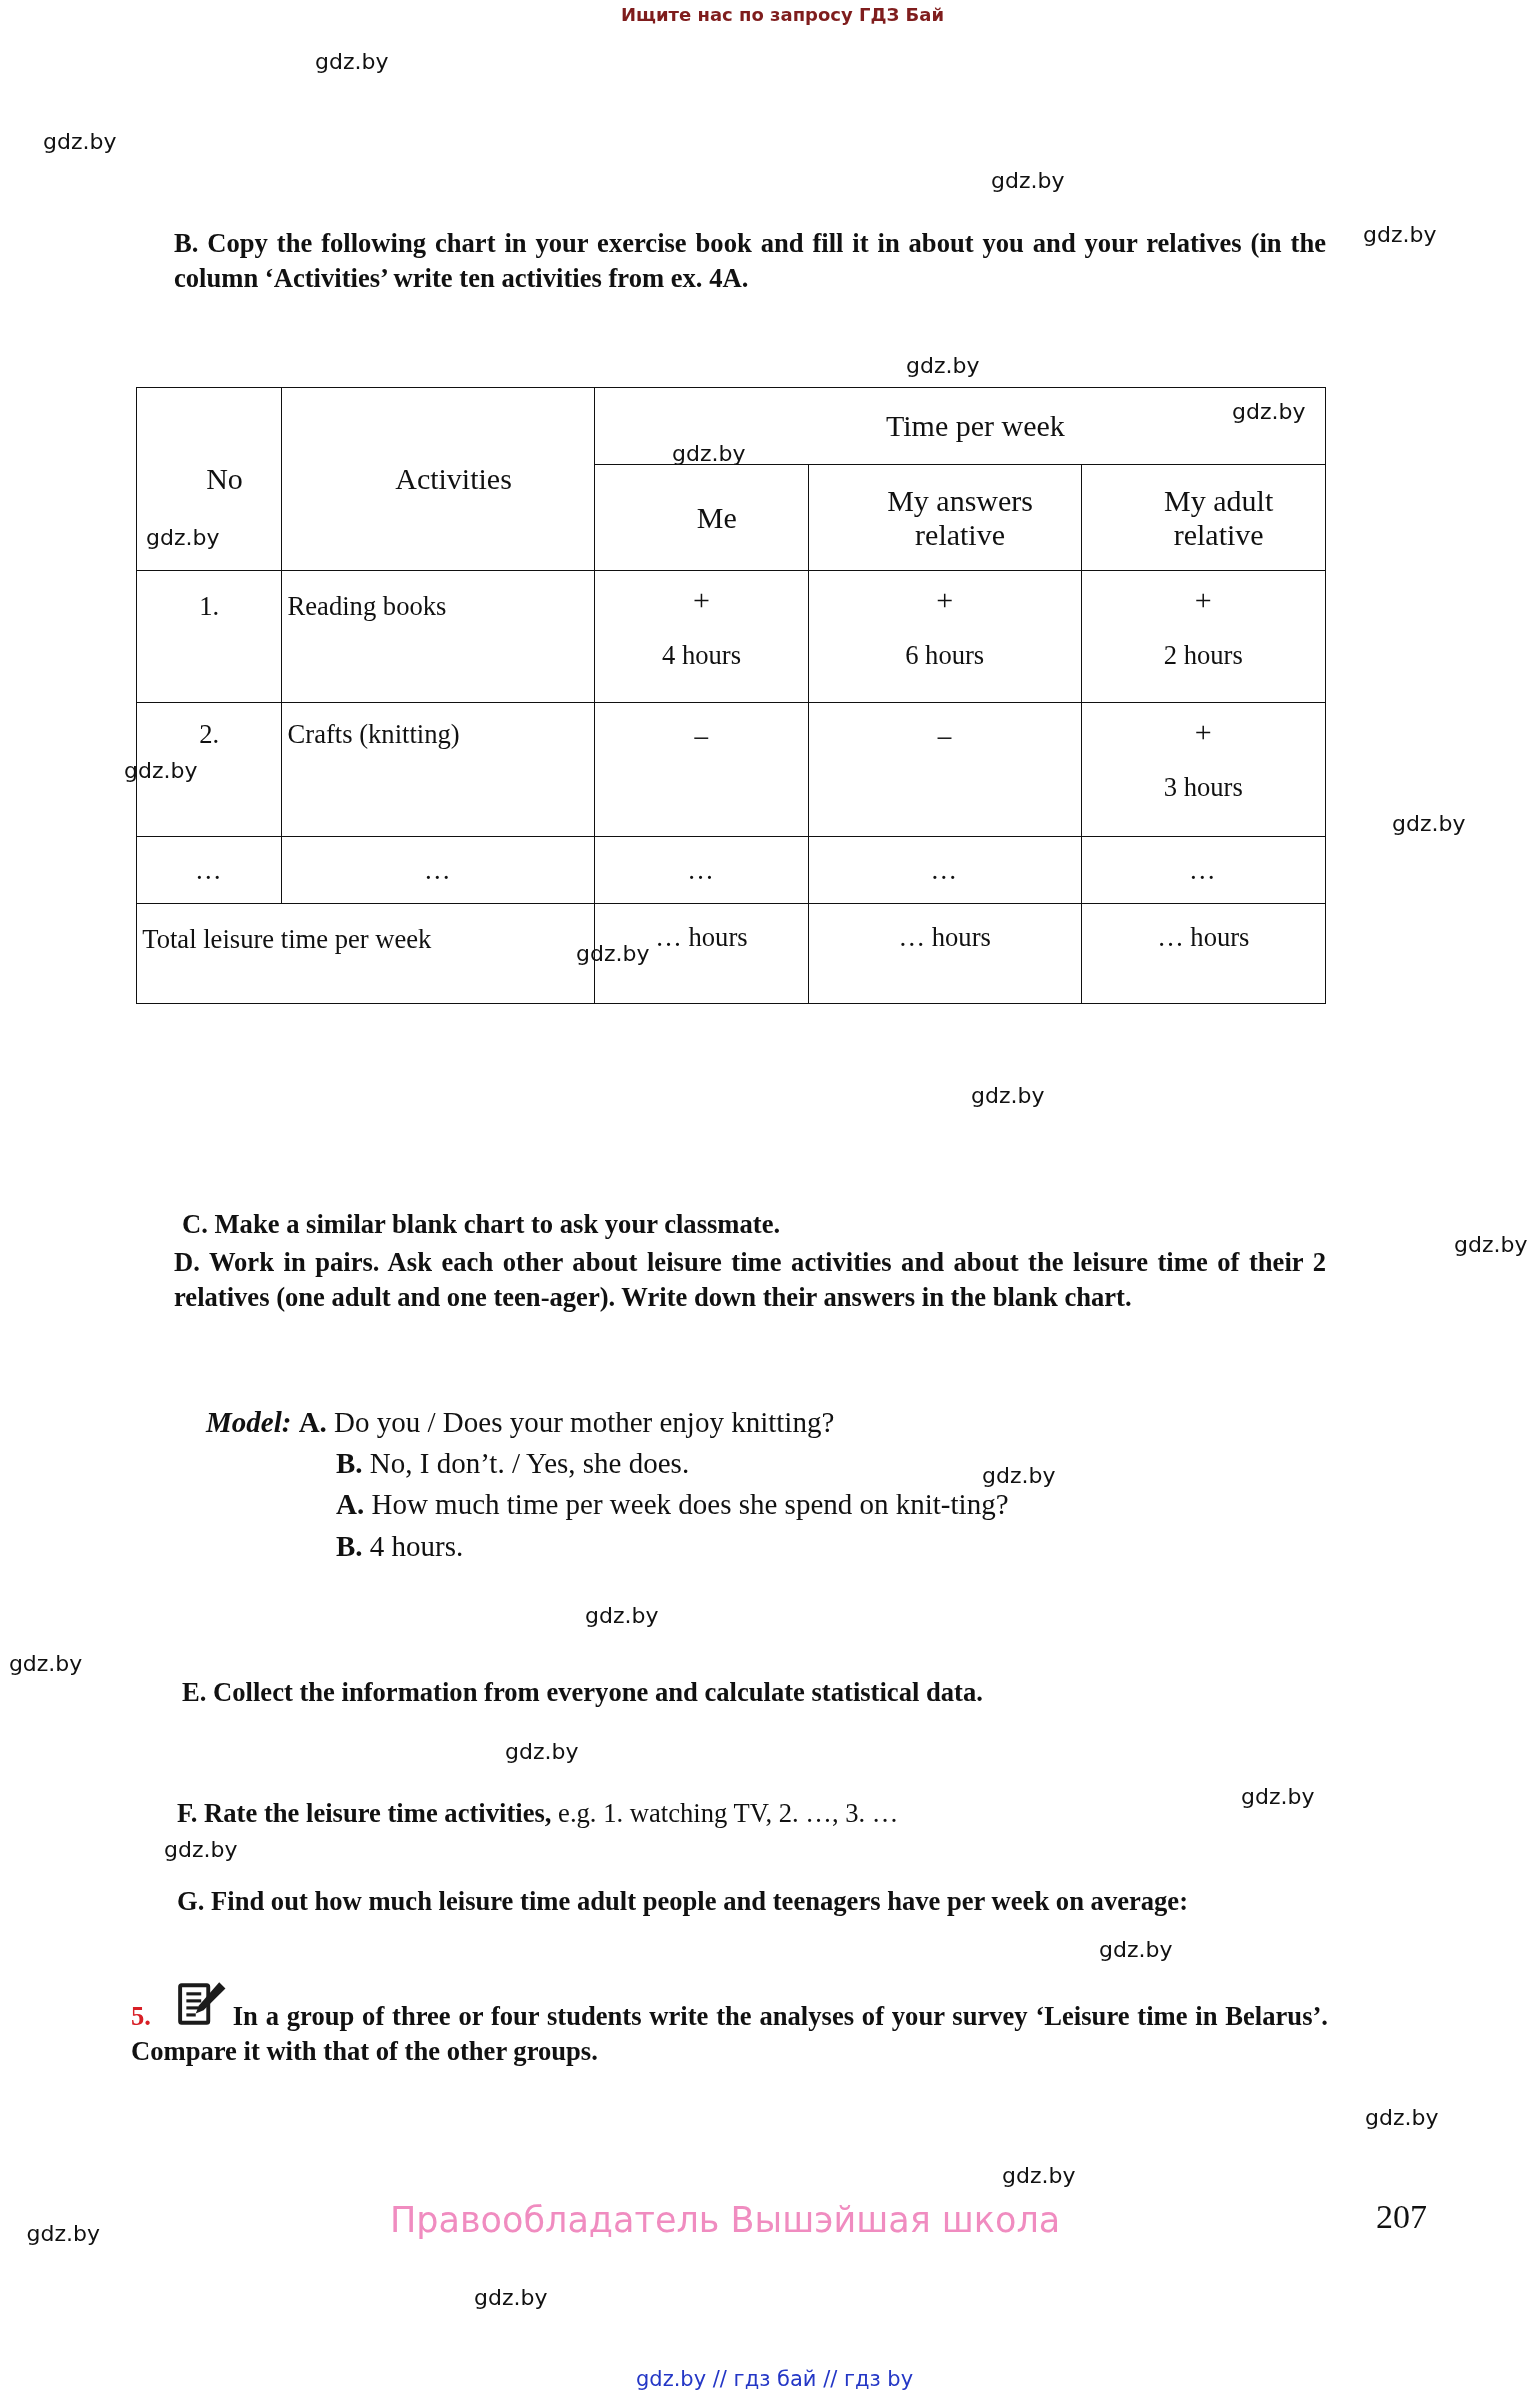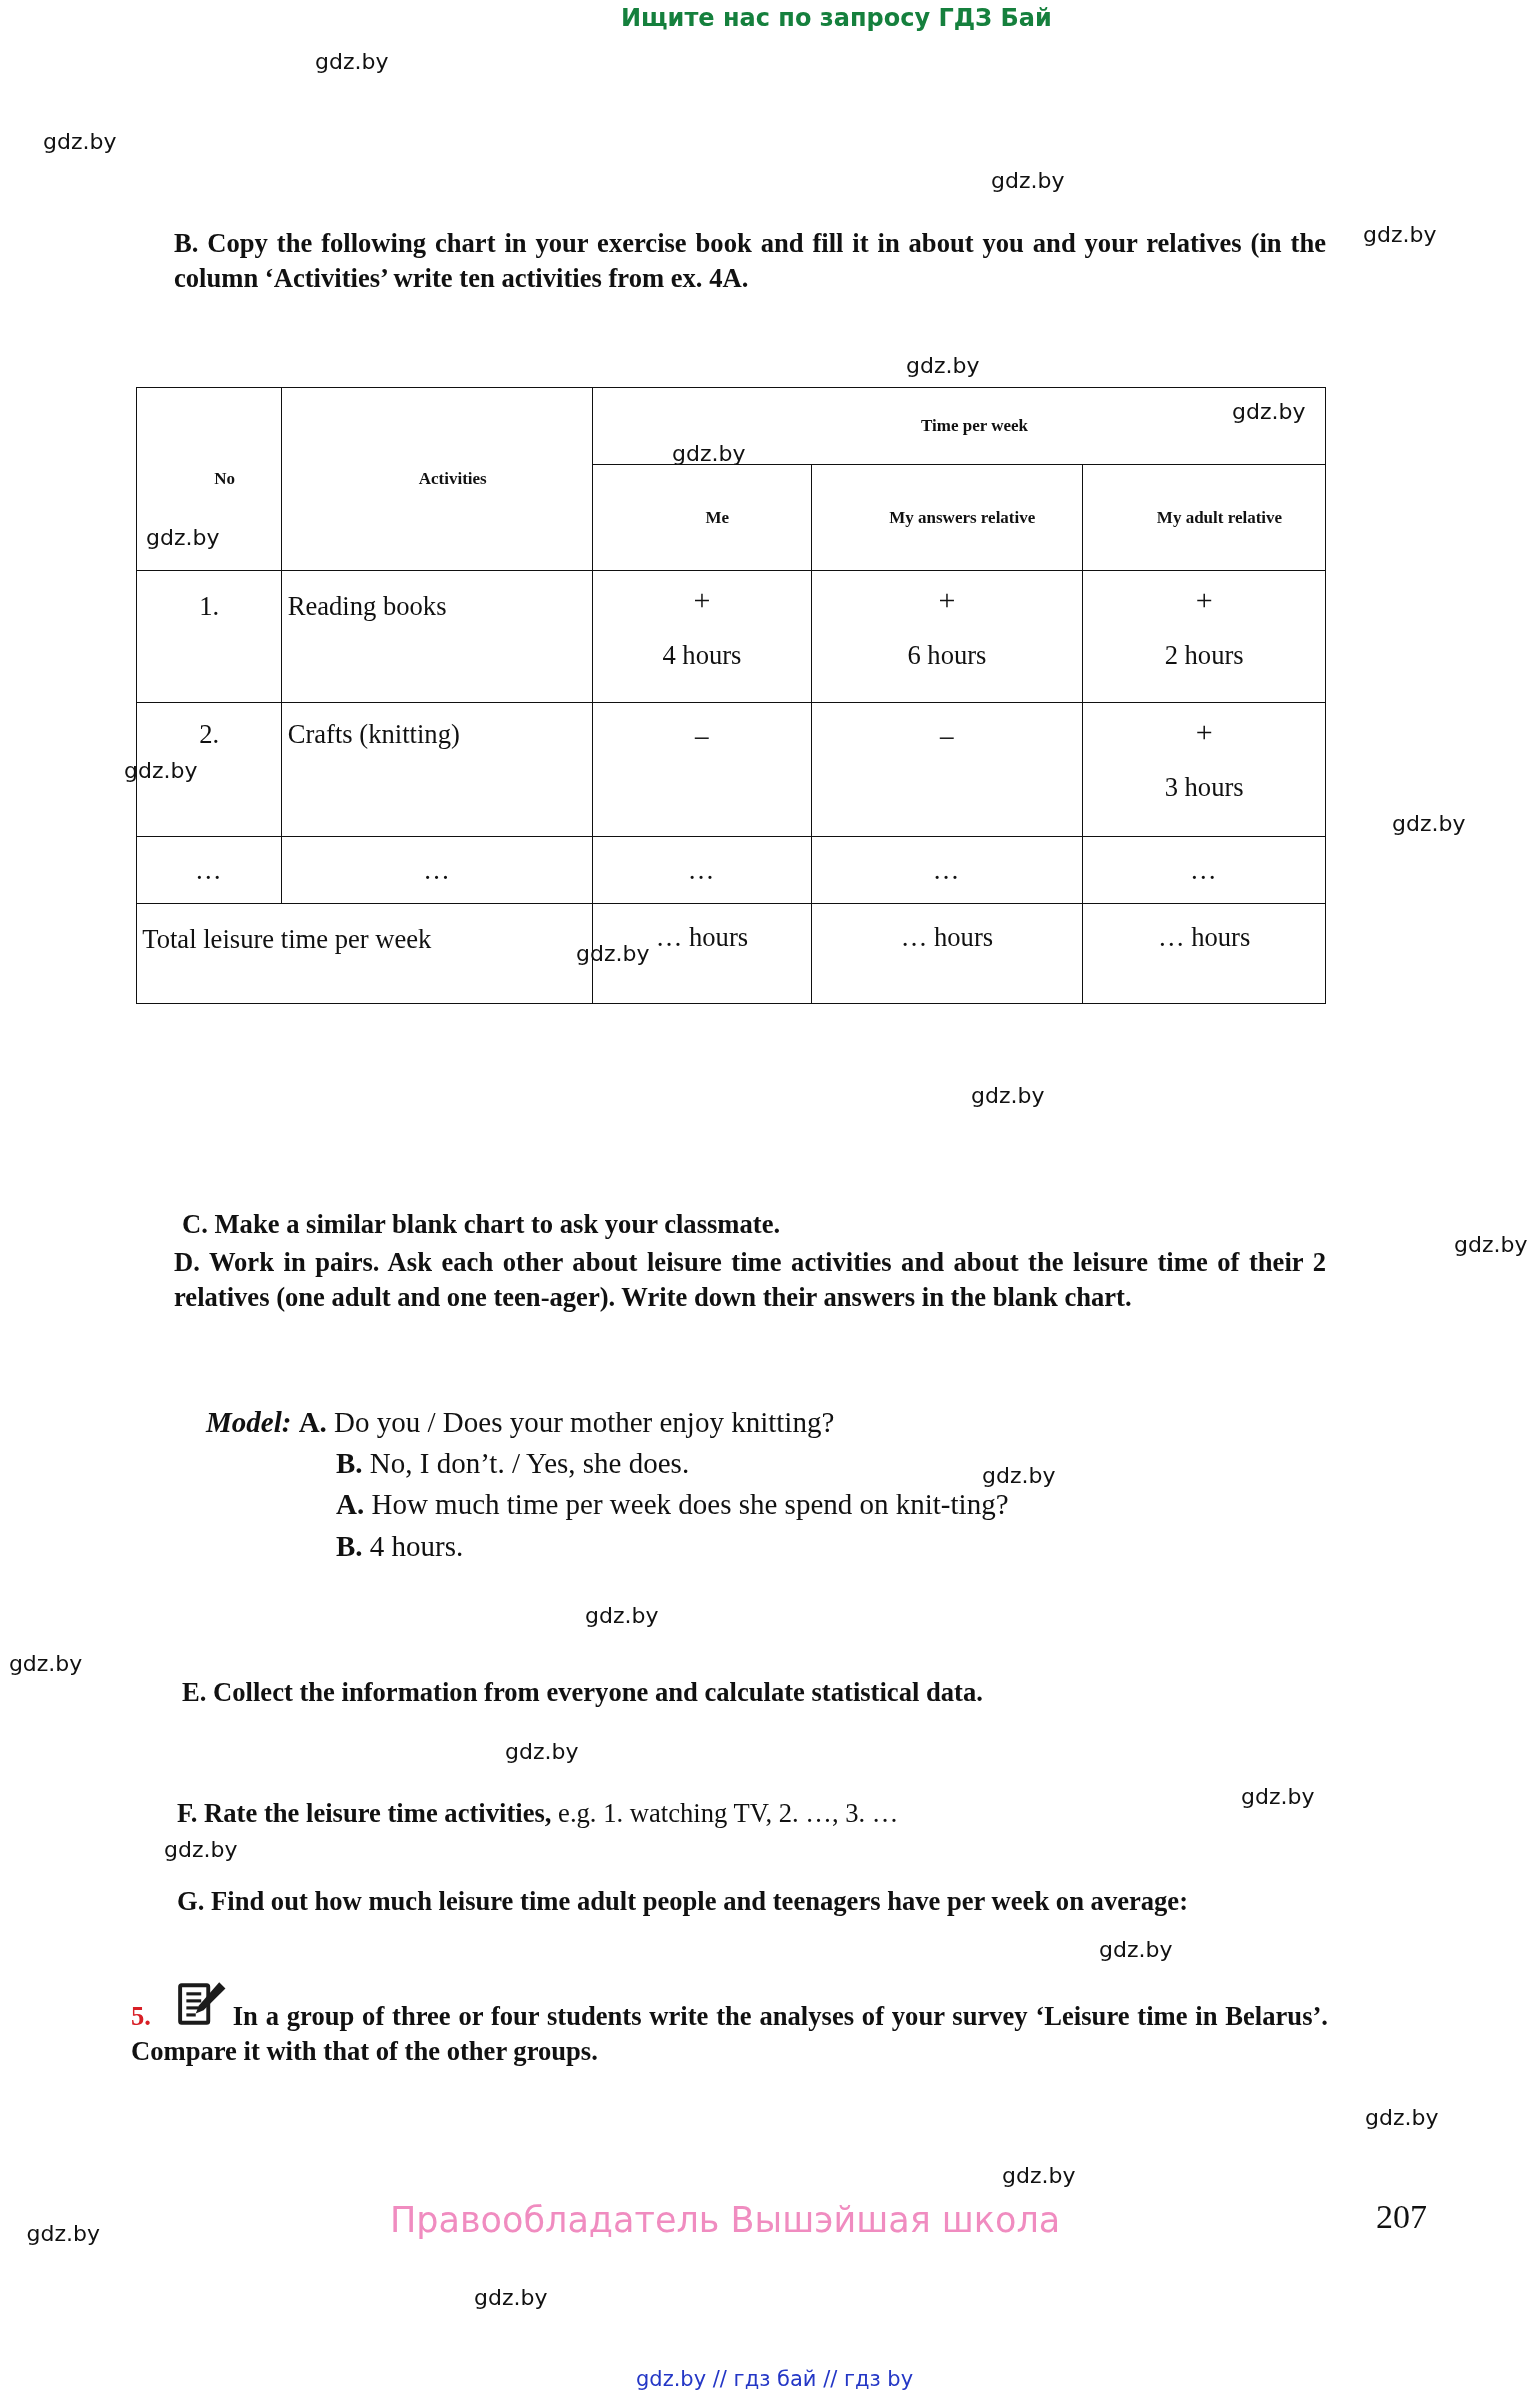--- a/index.html
+++ b/index.html
@@ -23,22 +23,22 @@
     font-family: "DejaVu Sans", sans-serif;
     font-size: 22px;
     color: #111111;
     white-space: nowrap;
     letter-spacing: 0px;
   }
   .wm-top-green {
     position: absolute;
     font-family: "DejaVu Sans", sans-serif;
     font-weight: bold;
-    font-size: 24px;
-    color: #15803d;
+    font-size: 18px;
+    color: #7f1d1d;
     white-space: nowrap;
   }
   .wm-footer-link {
     position: absolute;
     font-family: "DejaVu Sans", sans-serif;
     font-size: 21px;
     color: #2437c6;
     white-space: nowrap;
   }
   .wm-pink {
@@ -73,22 +73,22 @@
     color: #111111;
   }
   #chart-table td, #chart-table th {
     border: 1.8px solid #111111;
     text-align: center;
     vertical-align: middle;
     font-weight: normal;
     padding: 3.5px 5.3px;
   }
   #chart-table th {
-    font-weight: bold;
-    font-size: 17px;
+    font-weight: normal;
+    font-size: 30px;
     padding-left: 36px;
   }
   #chart-table td { font-size: 26.6px; }
   .c-no   { width: 126px; }
   .c-act  { width: 324px; }
   .c-me   { width: 217px; }
   .c-teen { width: 277px; }
   .c-adult{ width: 241px; }
   .cell-left { text-align: left !important; padding-left: 21px; }
   .plusminus { display: block; font-size: 30px; margin-bottom: 23px; }

